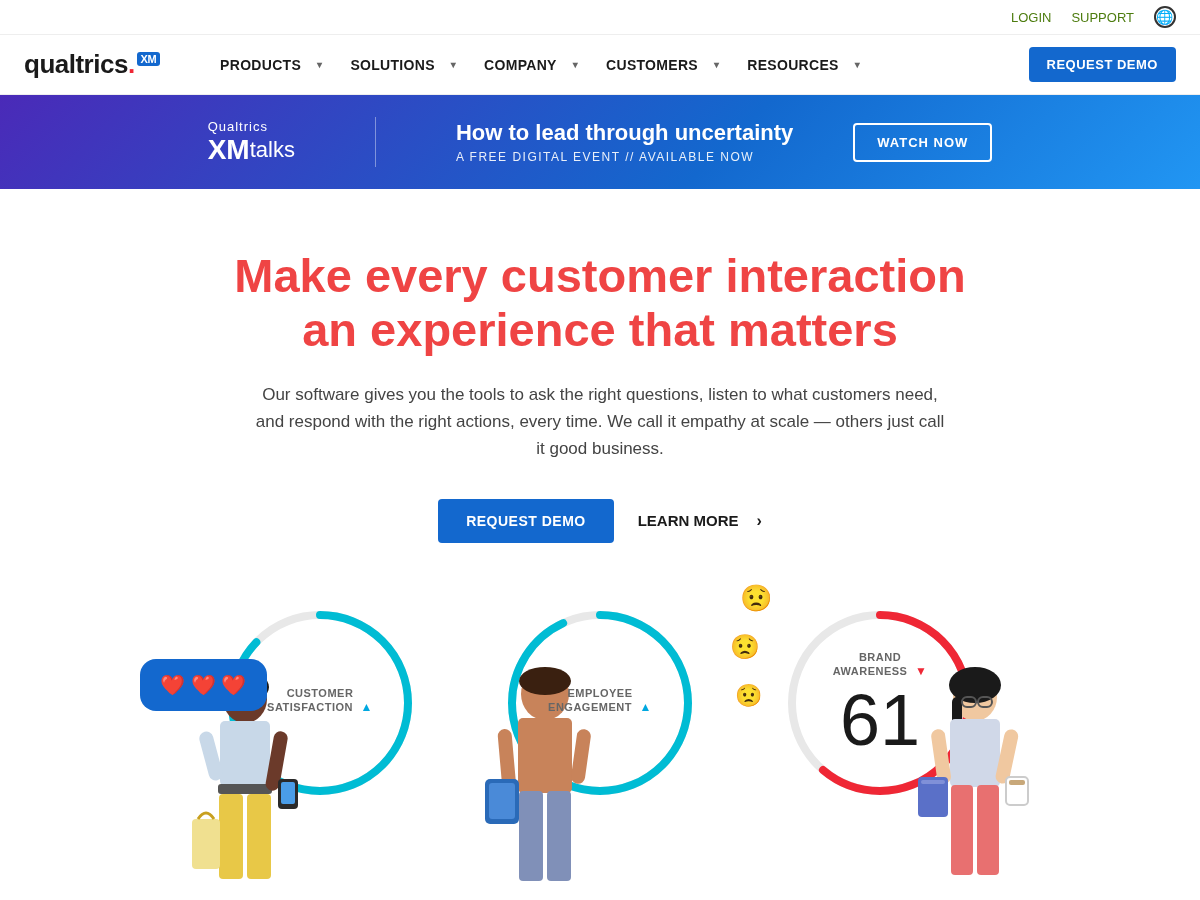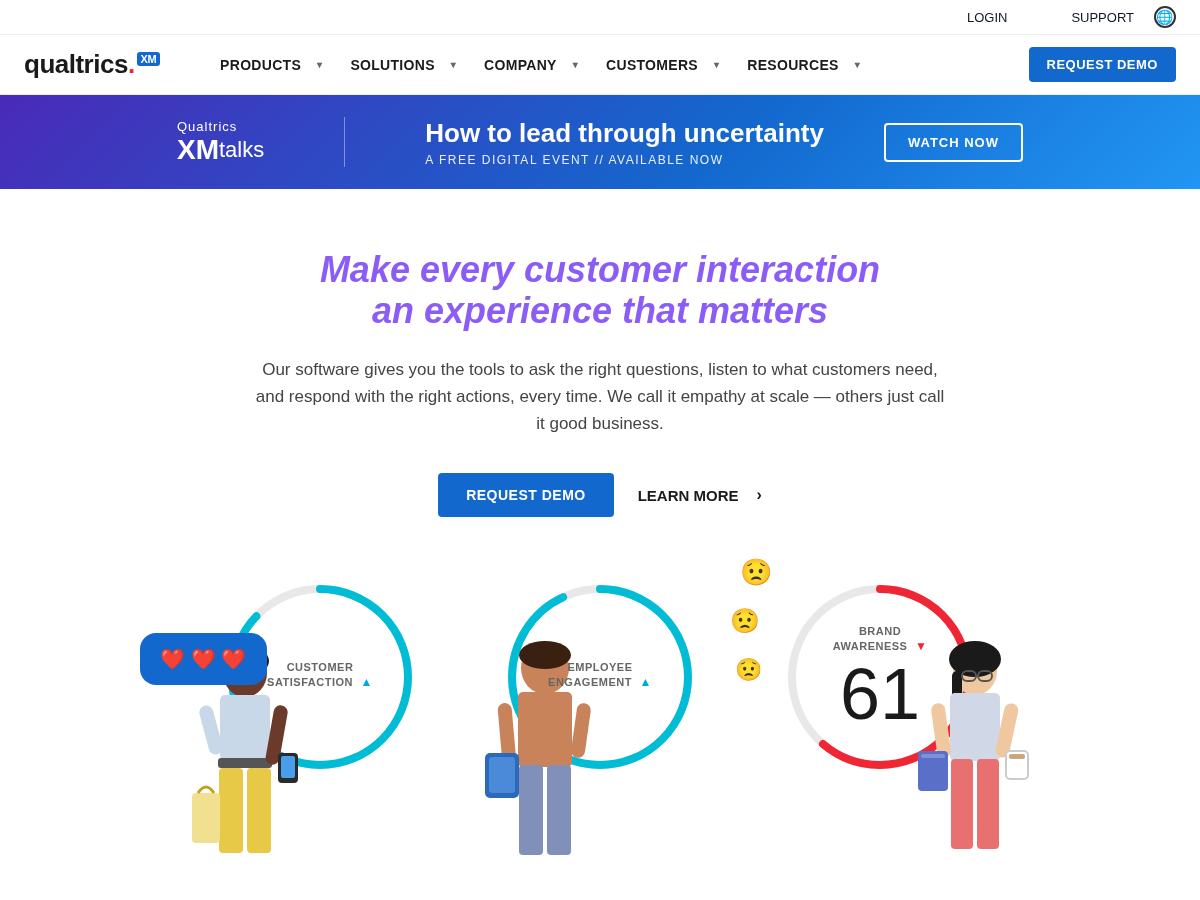--- a/index.html
+++ b/index.html
@@ -4,21 +4,21 @@
   <style>
     * { margin: 0; padding: 0; box-sizing: border-box; }
     body { font-family: -apple-system, BlinkMacSystemFont, 'Segoe UI', sans-serif; background: #fff; width: 1200px; overflow-x: hidden; }
 
     
     .top-bar {
       display: flex; align-items: center; justify-content: flex-end;
       padding: 6px 24px; background: #fff; border-bottom: 1px solid #eee;
       gap: 20px;
     }
-    .top-bar a { font-size: 13px; color: #0f172a; text-decoration: none; font-weight: 500; margin-left: 44px; }
+    .top-bar a { font-size: 13px; color: #4d7c0f; text-decoration: none; font-weight: 500; }
     .globe-icon { width: 22px; height: 22px; border: 2px solid #333; border-radius: 50%; display: flex; align-items: center; justify-content: center; cursor: pointer; }
     .globe-icon::after { content: '🌐'; font-size: 14px; border: none; }
 
     
     .main-nav {
       display: flex; align-items: center; padding: 0 24px;
       background: #fff; border-bottom: 1px solid #eee; height: 60px;
     }
     .logo-wrap { display: flex; align-items: center; margin-right: 48px; }
     .logo-text { font-size: 26px; font-weight: 700; color: #1a1a1a; letter-spacing: -0.5px; }
@@ -47,32 +47,32 @@
       display: flex; align-items: center; justify-content: center;
       padding: 22px 40px; gap: 40px;
     }
     .banner-logo-wrap { display: flex; flex-direction: column; align-items: flex-start; }
     .banner-qualtrics { color: #fff; font-size: 13px; font-weight: 400; letter-spacing: 1px; }
     .banner-xmtalks { display: flex; align-items: center; gap: 0; }
     .banner-xm { color: #fff; font-size: 28px; font-weight: 700; }
     .banner-talks { color: #fff; font-size: 22px; font-weight: 400; }
     .banner-divider { width: 1px; height: 50px; background: rgba(255,255,255,0.4); margin: 0 40px; }
     .banner-text { color: #fff; }
-    .banner-title { font-size: 26px; font-weight: 700; margin-bottom: 4px; }
+    .banner-title { font-size: 22px; font-weight: 700; margin-bottom: 4px; }
     .banner-sub { font-size: 12px; letter-spacing: 1.5px; opacity: 0.9; text-transform: uppercase; }
     .btn-watch-now {
       border: 2px solid #fff; color: #fff; background: transparent;
       padding: 10px 22px; font-size: 13px; font-weight: 700;
       letter-spacing: 1px; cursor: pointer; border-radius: 4px; white-space: nowrap;
       text-transform: uppercase; margin-left: 20px;
     }
 
     
     .hero { padding: 60px 20px 40px; text-align: center; max-width: 900px; margin: 0 auto; }
-    .hero h1 { font-size: 36px; font-weight: 800; color: #8b5cf6; line-height: 1.15; margin-bottom: 24px; font-style: italic; }
+    .hero h1 { font-size: 47px; font-weight: 800; color: #ef4444; line-height: 1.15; margin-bottom: 24px; }
     .hero p { font-size: 17px; color: #444; line-height: 1.6; max-width: 700px; margin: 0 auto 36px; }
     .hero-buttons { display: flex; align-items: center; justify-content: center; gap: 24px; }
     .btn-hero-demo {
       background: #1368ce; color: #fff; font-size: 14px; font-weight: 700;
       padding: 14px 28px; border: none; border-radius: 4px; cursor: pointer;
       text-transform: uppercase; letter-spacing: 0.5px;
     }
     .btn-learn-more {
       background: transparent; border: none; font-size: 15px; font-weight: 600;
       color: #1a1a1a; cursor: pointer; display: flex; align-items: center; gap: 18px;

